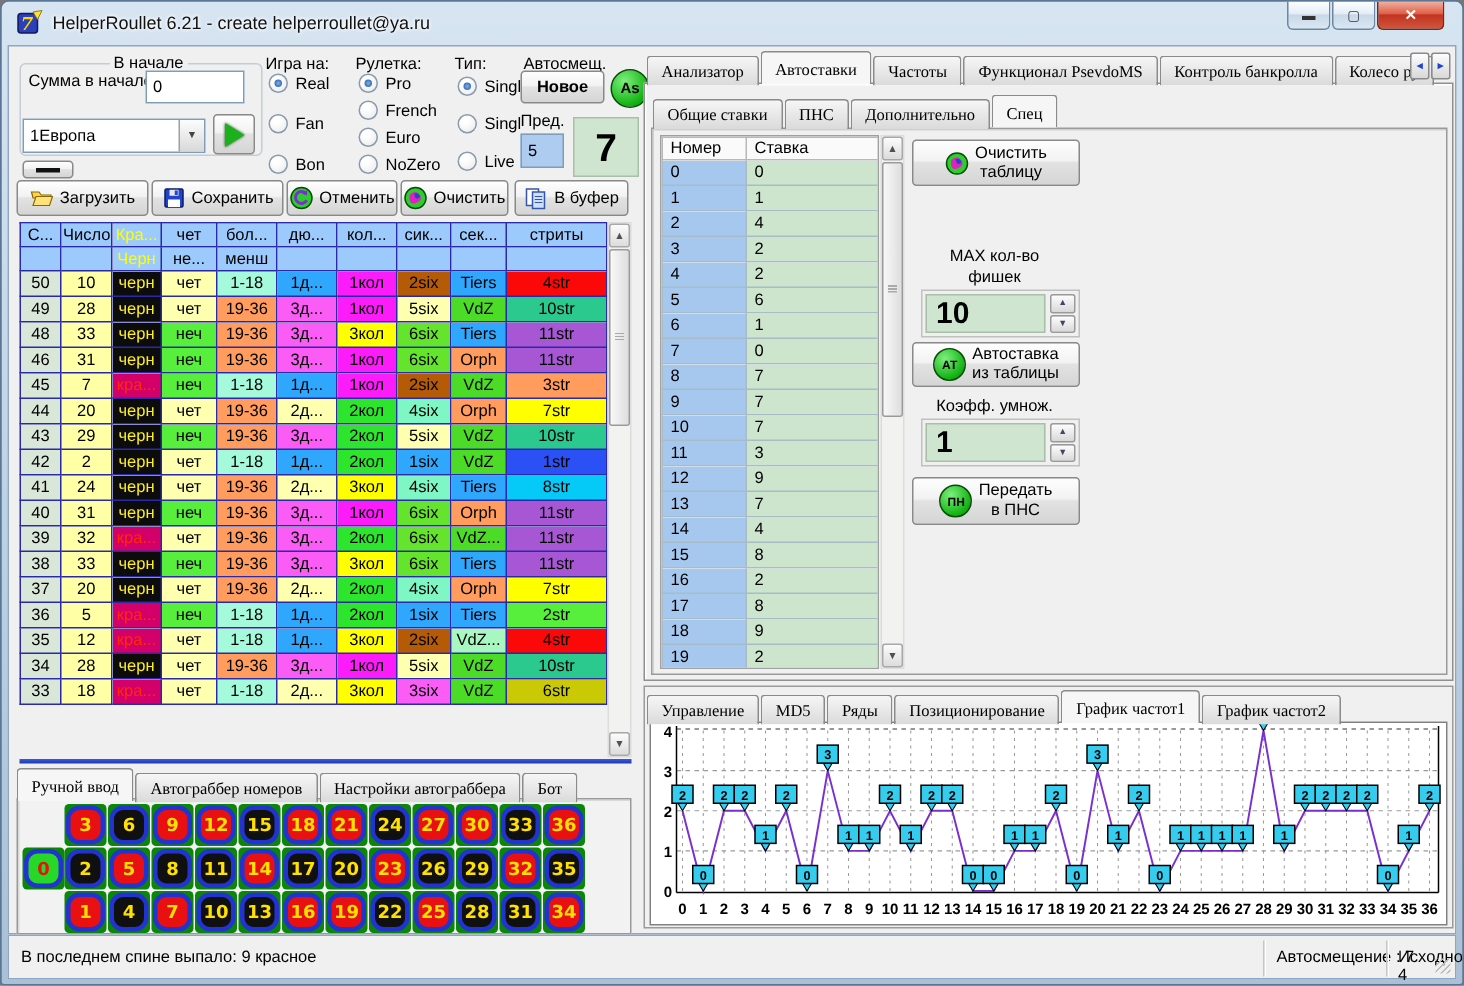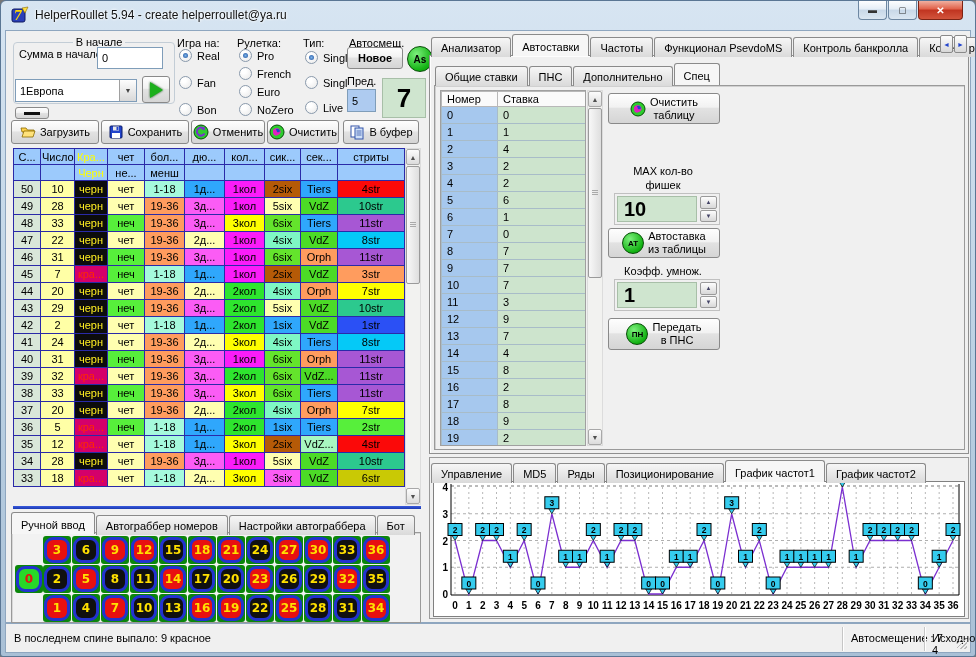--- a/index.html
+++ b/index.html
@@ -46,21 +46,21 @@
            background:radial-gradient(circle at 35% 30%,#fff 20%,#e8e8e8); position:relative; }
   .radio.on::after { content:""; position:absolute; left:3px; top:3px; width:5px; height:5px;
            border-radius:50%; background:radial-gradient(#7ab2e8,#1e4f9c); }
   .gicon { border-radius:50%; border:1px solid #064d06; color:#000; font-weight:bold;
            background:radial-gradient(circle at 35% 30%,#7df07d,#12b212 70%,#0a8a0a);
            display:flex; align-items:center; justify-content:center; }
   
   .tabs { position:absolute; display:flex; align-items:flex-end; height:24px; z-index:5; }
   .tab { padding:4px 9px 3px; margin-right:1px; white-space:nowrap;
          background:linear-gradient(#f6f6f6,#dadada); border:1px solid #8a8a8a; border-bottom:none;
-         border-radius:3px 3px 0 0; position:relative; top:1px; font-size:11px; }
+         border-radius:3px 3px 0 0; position:relative; top:1px; font-size:11px;font-family:Liberation Serif, serif; }
   .tab.sel { background:#f6f6f6; padding-top:6px; top:0; z-index:6; }
   
   .sb { position:absolute; width:16px; background:#f2f2f0; border:1px solid #dcdcdc; }
   .sb .arr { position:absolute; left:0; width:14px; height:16px; font-size:7px; color:#505050;
              display:flex; align-items:center; justify-content:center;
              background:linear-gradient(#fcfcfc,#dcdcdc); border:1px solid #a8a8a8; border-radius:2px; }
   .sb .arr.up { top:0; } .sb .arr.dn { bottom:0; }
   .sb .thumb { position:absolute; left:0; width:14px; border:1px solid #9a9a9a; border-radius:2px;
                background:linear-gradient(90deg,#f8f8f8,#dedede); }
   .sb .thumb::after { content:""; position:absolute; left:3px; right:3px; top:50%; height:5px; margin-top:-3px;
@@ -179,21 +179,21 @@
 <body>
 
 <div id="win">
 
   <div id="titlebar">
     <svg id="app-icon" viewBox="0 0 18 18">
       <rect x="1" y="3" width="13" height="13" rx="2" fill="#2a3fb8" stroke="#101a60"></rect>
       <text x="7" y="14" text-anchor="middle" font-size="12" font-style="italic" font-weight="bold" fill="#ffd700" font-family="DejaVu Serif, serif">7</text>
       <path d="M11 2 L17 1 L14 7 Z" fill="#ffe040" stroke="#8a6a00" stroke-width="0.6"></path>
     </svg>
-    <span id="title-text">HelperRoullet 5.94 - create helperroullet@ya.ru</span>
+    <span id="title-text">HelperRoullet 6.21 - create helperroullet@ya.ru</span>
     <div id="btn-min" class="cap-btn">
         <span>▬</span>
       </div>
     <div id="btn-max" class="cap-btn">
         <span>▢</span>
       </div>
     <div id="btn-close" class="cap-btn">
         <span>✕</span>
       </div>
   </div>
@@ -389,32 +389,20 @@
             <td style="background: rgb(217, 231, 217);">48</td>
             <td style="background: rgb(255, 255, 166);">33</td>
             <td style="background: rgb(12, 12, 12); color: rgb(255, 238, 34);">черн</td>
             <td style="background: rgb(87, 239, 59);">неч</td>
             <td style="background: rgb(255, 156, 94);">19-36</td>
             <td style="background: rgb(251, 92, 245);">3д...</td>
             <td style="background: rgb(255, 255, 0);">3кол</td>
             <td style="background: rgb(100, 228, 44);">6six</td>
             <td style="background: rgb(47, 167, 252);">Tiers</td>
             <td style="background: rgb(167, 87, 212);">11str</td>
-          </tr>
-          <tr>
-            <td style="background: rgb(217, 231, 217);">47</td>
-            <td style="background: rgb(255, 255, 166);">22</td>
-            <td style="background: rgb(12, 12, 12); color: rgb(255, 238, 34);">черн</td>
-            <td style="background: rgb(255, 255, 176);">чет</td>
-            <td style="background: rgb(255, 156, 94);">19-36</td>
-            <td style="background: rgb(255, 255, 176);">2д...</td>
-            <td style="background: rgb(251, 28, 249);">1кол</td>
-            <td style="background: rgb(126, 247, 196);">4six</td>
-            <td style="background: rgb(76, 219, 39);">VdZ</td>
-            <td style="background: rgb(5, 201, 247);">8str</td>
           </tr>
           <tr>
             <td style="background: rgb(217, 231, 217);">46</td>
             <td style="background: rgb(255, 255, 166);">31</td>
             <td style="background: rgb(12, 12, 12); color: rgb(255, 238, 34);">черн</td>
             <td style="background: rgb(87, 239, 59);">неч</td>
             <td style="background: rgb(255, 156, 94);">19-36</td>
             <td style="background: rgb(251, 92, 245);">3д...</td>
             <td style="background: rgb(251, 28, 249);">1кол</td>
             <td style="background: rgb(100, 228, 44);">6six</td>

